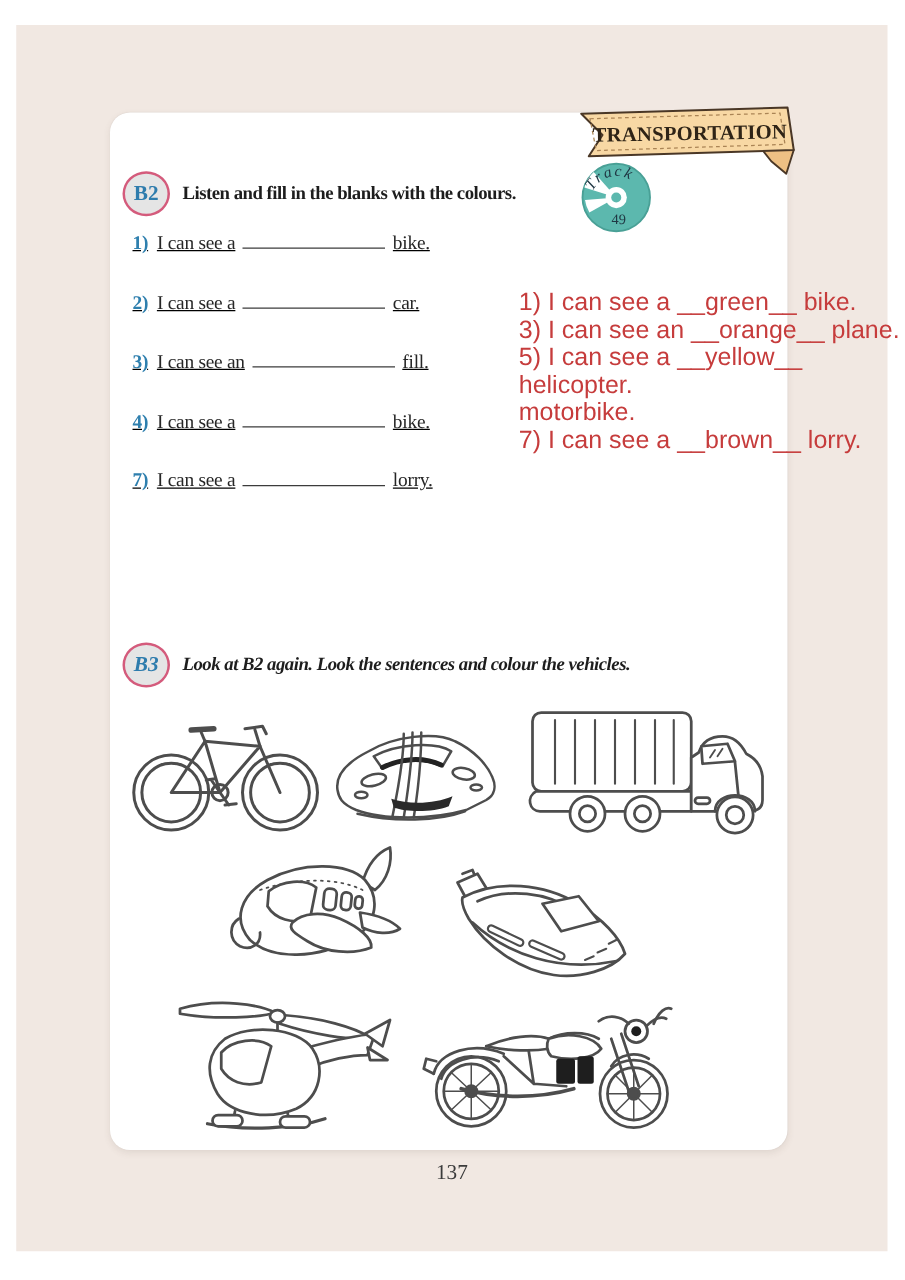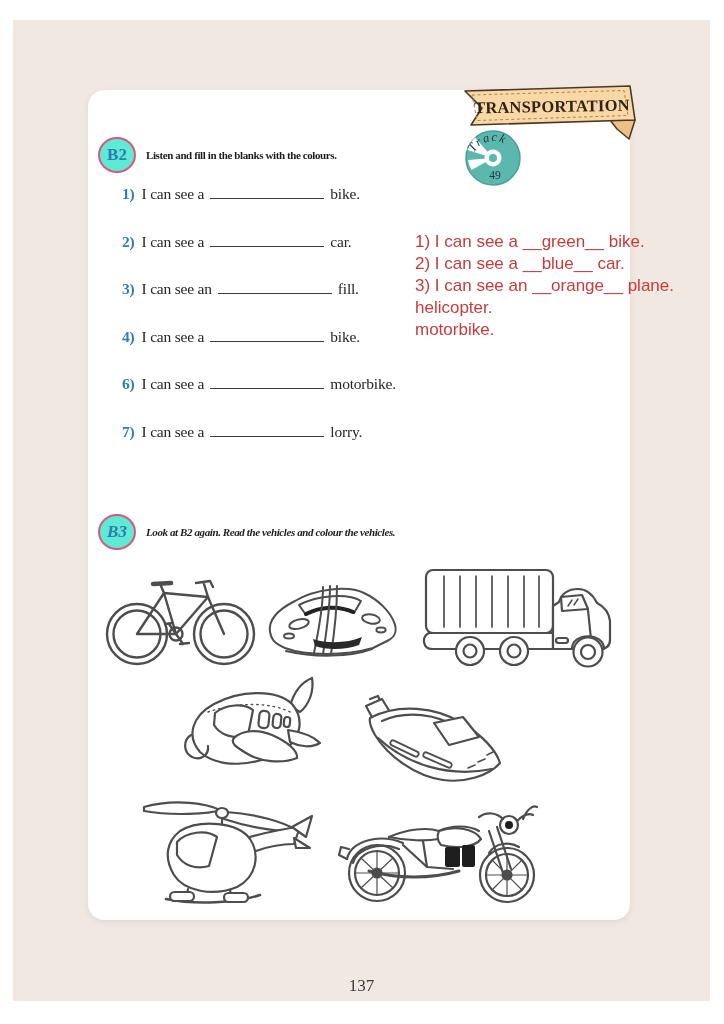--- a/index.html
+++ b/index.html
@@ -15,46 +15,46 @@
 
   .banner { position:absolute; left:458px; top:82px; width:184px; height:66px; }
 
   .cd-icon { position:absolute; left:464px; top:129px; width:58px; height:58px; }
 
   .ex-header { position:absolute; display:flex; align-items:center; }
   .b2-header { left:98px; top:137px; }
   .b3-header { left:98px; top:514px;font-style:italic; }
   .badge { width:38px; height:36px; border:2px solid #d45b7c; border-radius:50%;
            display:flex; align-items:center; justify-content:center;
-           color:#2e7cad; font-weight:bold; font-size:17px; background:#5eead4; flex:0 0 auto; }
-  .instruction { margin-left:10px; font-weight:bold; font-size:11px;
+           color:#2e7cad; font-weight:bold; font-size:17px; background:#e5e5e5; flex:0 0 auto; }
+  .instruction { margin-left:10px; font-weight:bold; font-size:15px;
                  letter-spacing:-0.4px; color:#1d1d1d; white-space:nowrap; }
 
-  .sentences { position:absolute; left:122px; top:184px; }
+  .sentences { position:absolute; left:106px; top:184px;text-decoration:underline; }
   .sentence { height:47.5px; font-size:15.5px; letter-spacing:-0.2px; color:#262626;
               white-space:nowrap; }
   .s-num { color:#2e7fae; font-weight:bold; margin-right:7px; }
   .blank { display:inline-block; width:114px; height:15px; margin:0 6px;
            border-bottom:1.5px solid #3c3c3c; }
 
   .answers { position:absolute; left:415px; top:231px; width:240px;
-             font-family:"Liberation Sans", sans-serif; font-size:17px;
+             font-family:"Liberation Sans", sans-serif; font-size:20px;
              line-height:22px; color:#c63c3c; }
   .answer-line { white-space:nowrap; }
 
   .vehicle { position:absolute; }
   .v-bike  { left:103px; top:570px; width:155px; height:100px; }
   .v-car   { left:258px; top:574px; width:144px; height:95px;  }
   .v-lorry { left:418px; top:564px; width:196px; height:108px; }
   .v-plane { left:178px; top:672px; width:150px; height:122px; }
   .v-boat  { left:350px; top:688px; width:156px; height:104px; }
   .v-heli  { left:136px; top:792px; width:178px; height:116px; }
   .v-moto  { left:327px; top:797px; width:218px; height:110px; }
 
-  .page-number { position:absolute; left:13px; top:976px; width:697px;
+  .page-number { position:absolute; left:13px; top:928px; width:697px;
                  text-align:center; font-size:17px; color:#3b3b3b; }
 </style>
 </head>
 <body>
 
 <div class="page-bg"></div>
 <div class="card"></div>
 
 <svg class="banner" viewBox="0 0 184 66">
   <polygon points="152,38 177,38 171,57 159,47" fill="#eec084" stroke="#4a3726" stroke-width="1.5" stroke-linejoin="round"></polygon>
@@ -88,38 +88,36 @@
   <div class="sentence">
     <span class="s-num">2)</span><span>I can see a</span><span class="blank"></span><span>car.</span>
   </div>
   <div class="sentence">
     <span class="s-num">3)</span><span>I can see an</span><span class="blank"></span><span>fill.</span>
   </div>
   <div class="sentence">
     <span class="s-num">4)</span><span>I can see a</span><span class="blank"></span><span>bike.</span>
   </div>
   <div class="sentence">
-    <span class="s-num">6)</span><span>I can see a</span><span class="blank"></span><span>motorbike.</span>
-  </div>
-  <div class="sentence">
     <span class="s-num">7)</span><span>I can see a</span><span class="blank"></span><span>lorry.</span>
   </div>
 </div>
 
 <div class="answers">
   <div class="answer-line">1) I can see a __green__ bike.</div>
-  <div class="answer-line">2) I can see a __blue__ car.</div>
   <div class="answer-line">3) I can see an __orange__ plane.</div>
+  <div class="answer-line">5) I can see a __yellow__</div>
   <div class="answer-line">helicopter.</div>
   <div class="answer-line">motorbike.</div>
+  <div class="answer-line">7) I can see a __brown__ lorry.</div>
 </div>
 
 <div class="ex-header b3-header">
   <div class="badge">B3</div>
-  <div class="instruction">Look at B2 again. Read the vehicles and colour the vehicles.</div>
+  <div class="instruction">Look at B2 again. Look the sentences and colour the vehicles.</div>
 </div>
 
 <svg class="vehicle v-bike" viewBox="0 0 155 100">
   <g fill="none" stroke="#4d4d4d" stroke-width="2.4" stroke-linecap="round" stroke-linejoin="round">
     <circle cx="34" cy="64" r="30"></circle>
       <circle cx="34" cy="64" r="23.5"></circle>
     <circle cx="121" cy="64" r="30"></circle>
       <circle cx="121" cy="64" r="23.5"></circle>
     <circle cx="73" cy="64" r="6.5"></circle>
     <path d="M34,64 L73,64 M34,64 L61,23 M61,23 L73,64"></path>

